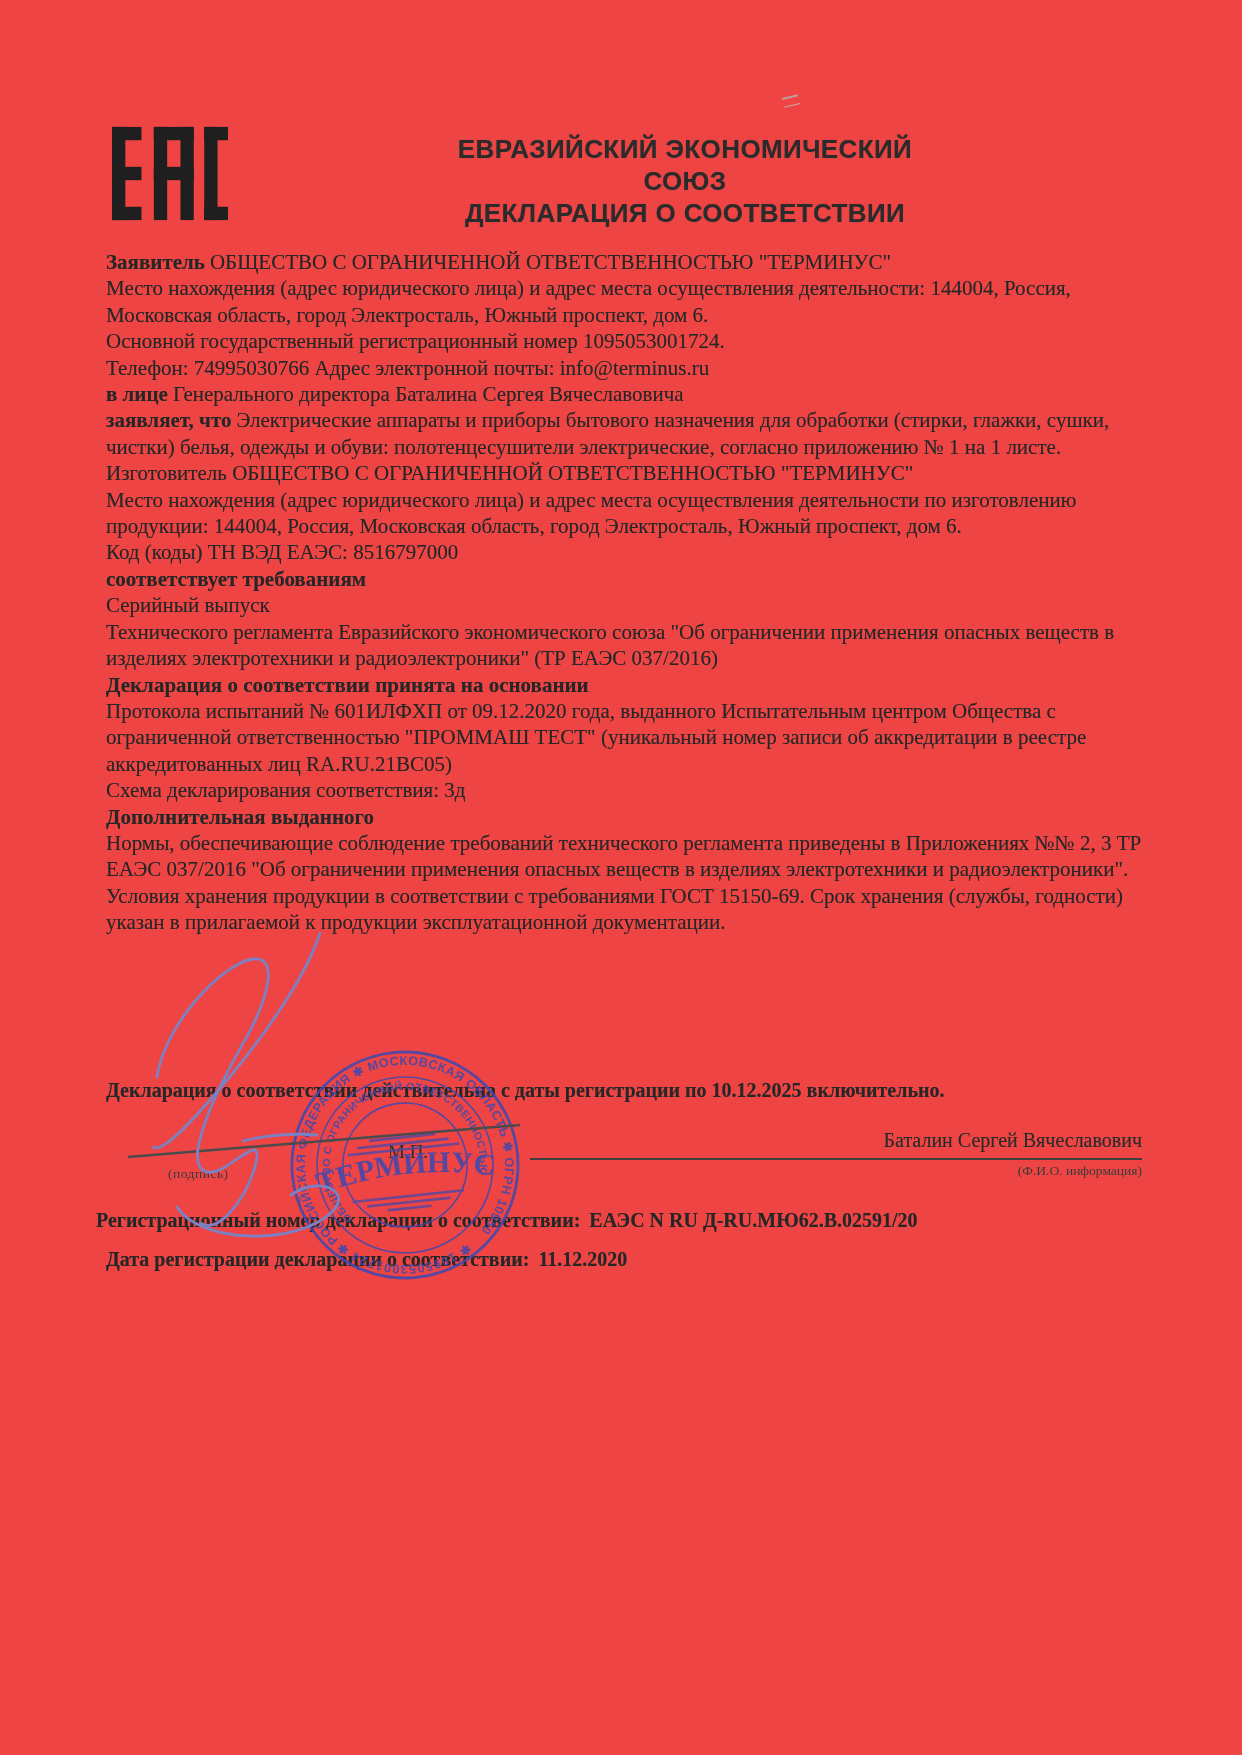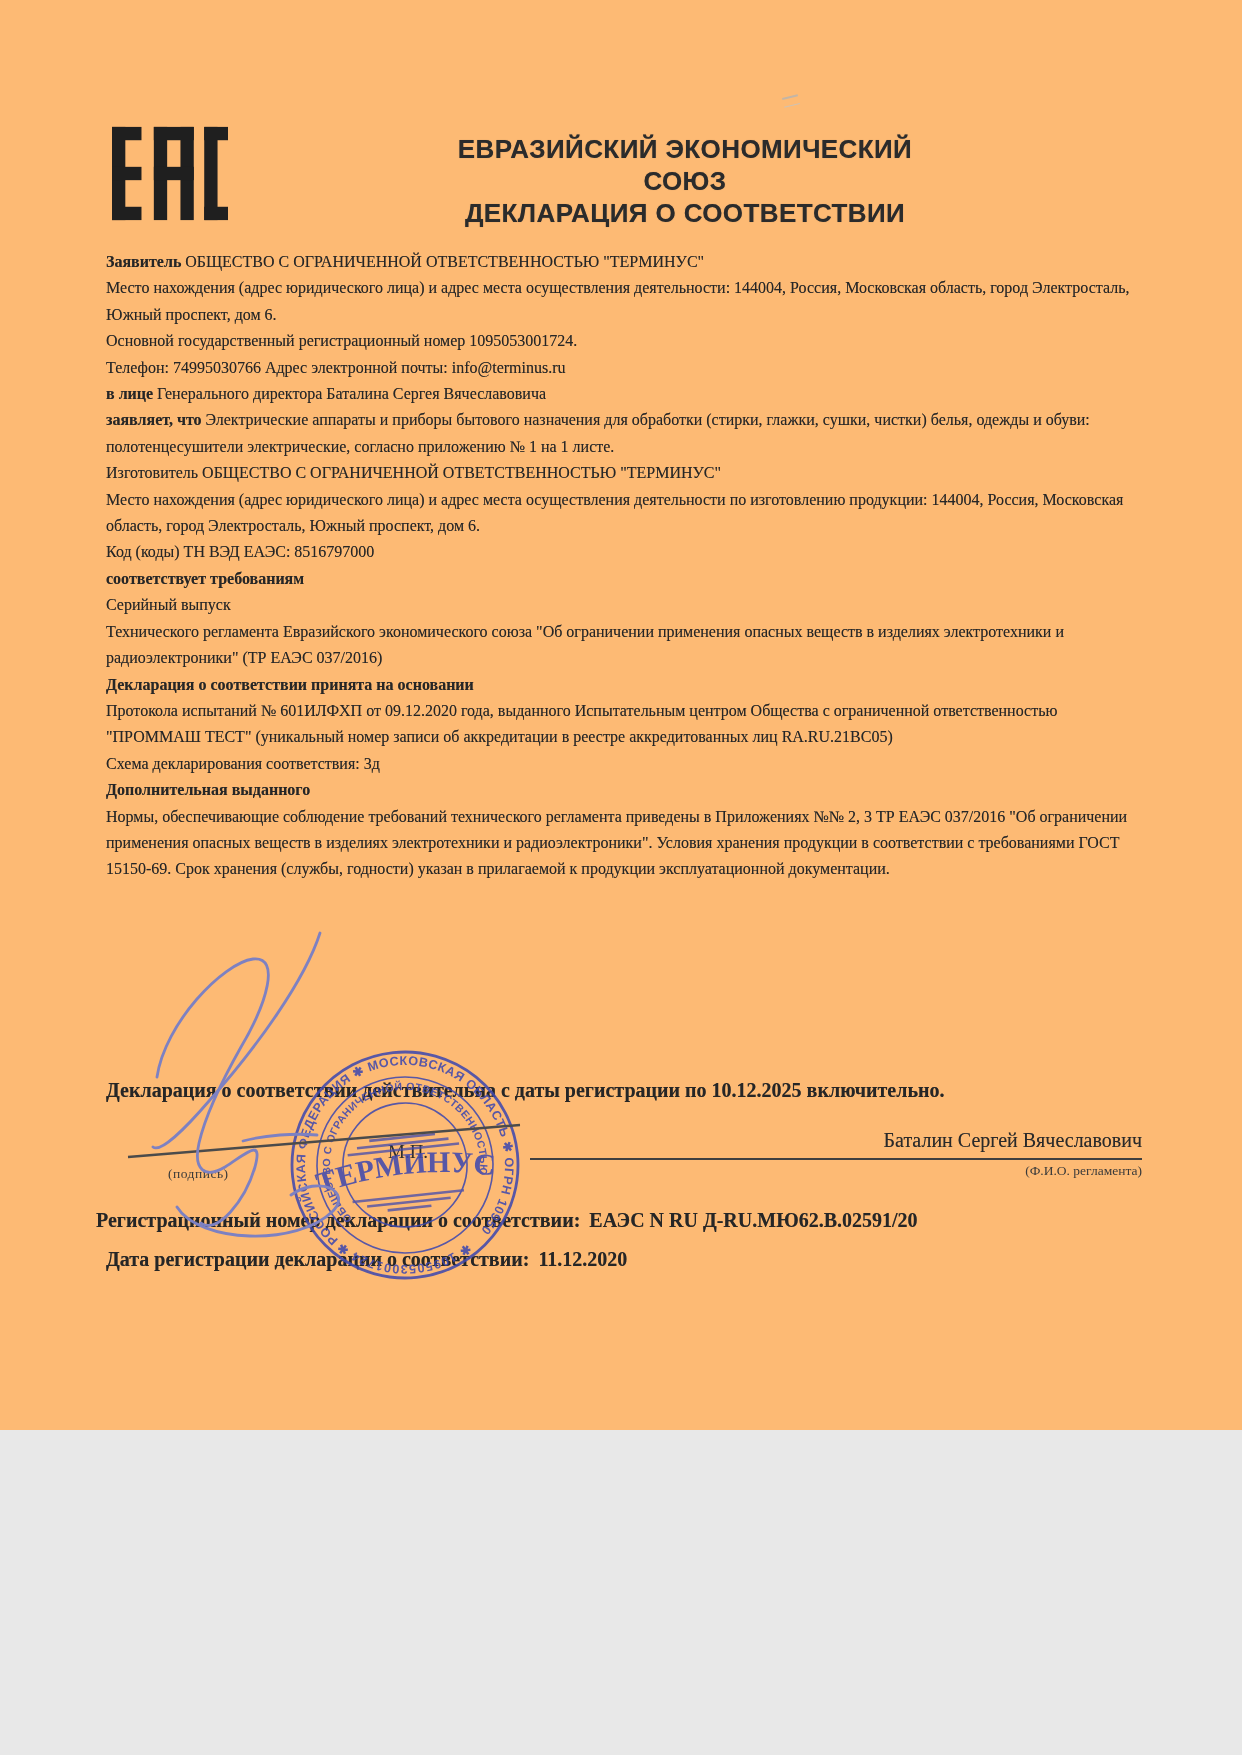--- a/index.html
+++ b/index.html
@@ -1,38 +1,38 @@
 <!DOCTYPE html>
 <html><head>
 <meta charset="utf-8">
 <style>
   html,body{margin:0;padding:0;background:#e8e8e8;}
   .page{
     position:relative;
-    width:1242px;height:1430px;
+    width:1242px;height:1755px;
     margin:0 auto;
-    background:#fdba74;
+    background:#ef4444;
     overflow:hidden;
     font-family:"Liberation Serif", serif;
     color:#262626;
   }
   
   .eac-logo{position:absolute;left:112px;top:124px;width:116px;height:99px;}
   .doc-title{
     position:absolute;left:430px;top:133px;width:510px;
     text-align:center;
     font-family:"Liberation Sans", sans-serif;
     font-weight:bold;font-size:26px;line-height:32px;
     color:#2b2b2b;letter-spacing:0.4px;
     text-shadow:0 0 0.7px rgba(60,60,60,.55);
   }
   
   .body-text{
     position:absolute;left:106px;top:249px;width:1046px;
-    font-size:16px;line-height:26.4px;
+    font-size:21px;line-height:26.4px;
     text-shadow:0 0 0.6px rgba(60,60,60,.5);
   }
   .body-text p{margin:0;}
   .lead{font-weight:bold;padding-right:0.24em;}
   .validity{
     position:absolute;left:106px;top:1079px;width:1046px;
     font-size:20px;font-weight:bold;
     text-shadow:0 0 0.6px rgba(60,60,60,.5);
   }
   
@@ -124,21 +124,21 @@
   </div>
 
   <div class="validity">Декларация о соответствии действительна с даты регистрации по 10.12.2025 включительно.</div>
 
   <div class="sign-label">(подпись)</div>
   <div class="mp-mark">М.П.</div>
 
   <div class="fio-block">
     <div class="fio-name">Баталин Сергей Вячеславович</div>
     <div class="fio-line"></div>
-    <div class="fio-caption">(Ф.И.О. регламента)</div>
+    <div class="fio-caption">(Ф.И.О. информация)</div>
   </div>
 
   <div class="reg-number"><span>Регистрационный номер декларации о соответствии:</span><span class="val">ЕАЭС N RU Д-RU.МЮ62.В.02591/20</span></div>
   <div class="reg-date"><span>Дата регистрации декларации о соответствии:</span><span class="val">11.12.2020</span></div>
 
   <svg class="stamp-svg" viewBox="0 0 236 236" xmlns="http://www.w3.org/2000/svg">
     <g transform="rotate(-6 118 118)" fill="none" stroke="#4049ae">
       <circle cx="118" cy="118" r="113" stroke-width="2.8"></circle>
       <circle cx="118" cy="118" r="88" stroke-width="1.6"></circle>
       <circle cx="118" cy="118" r="62" stroke-width="1.6"></circle>

